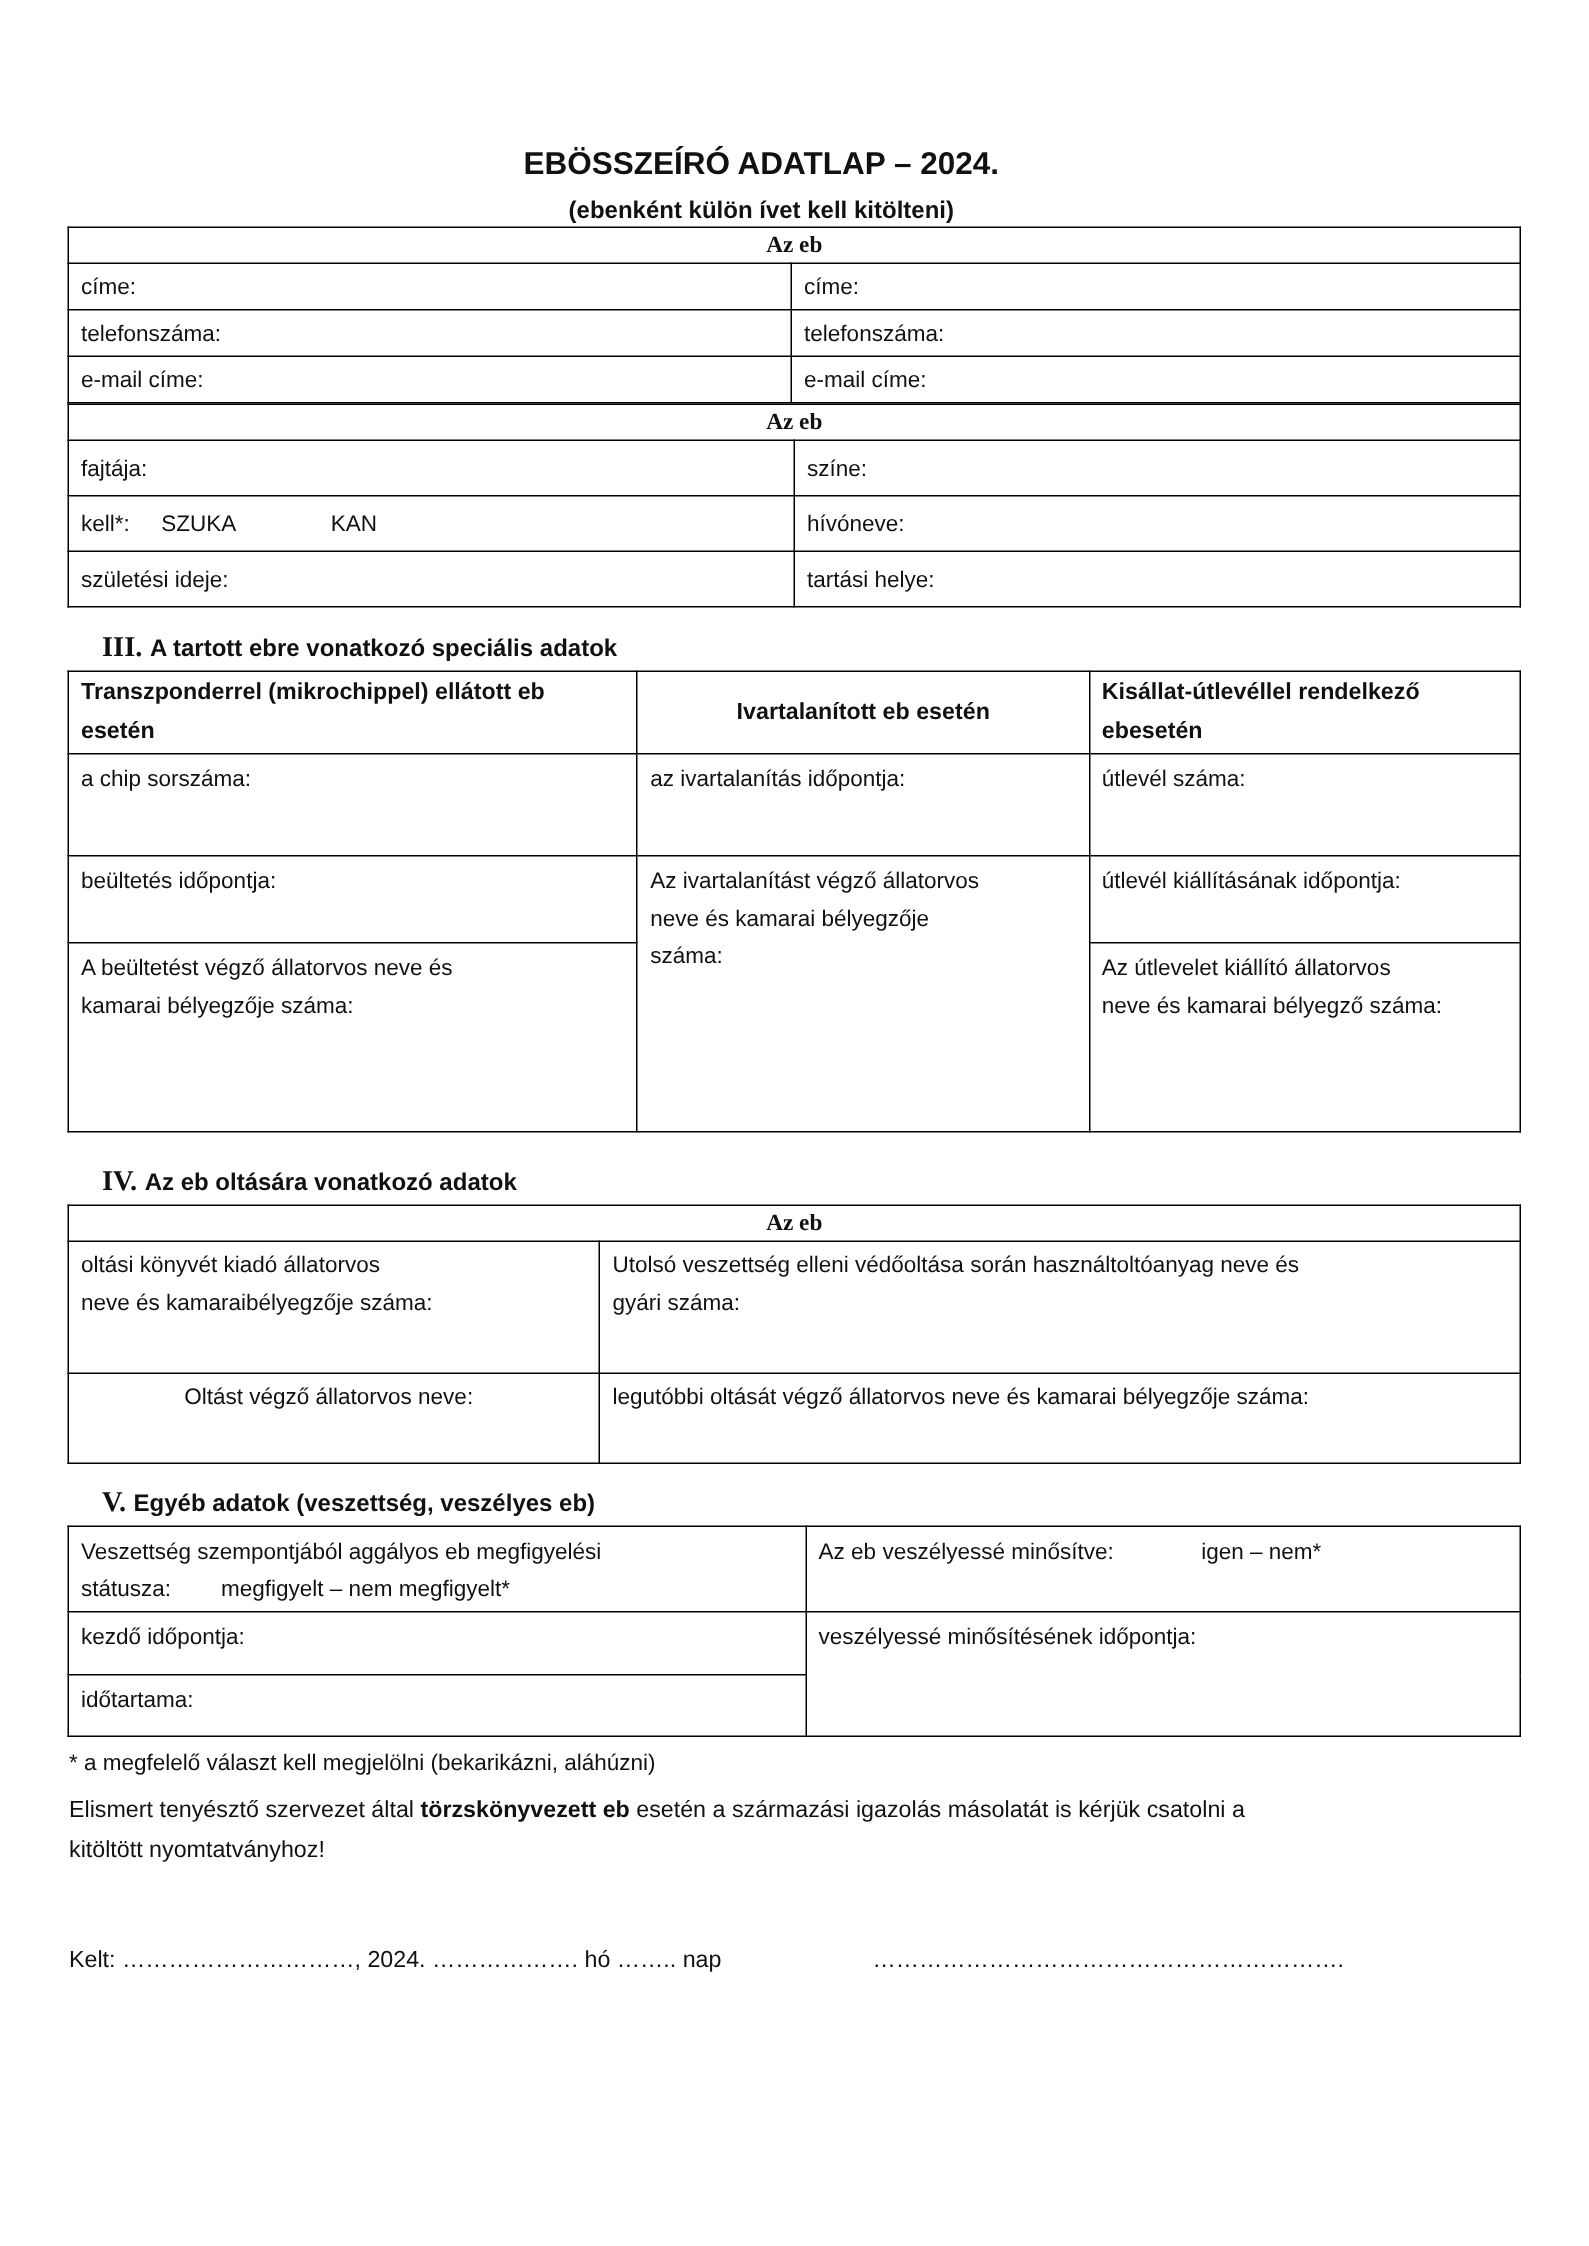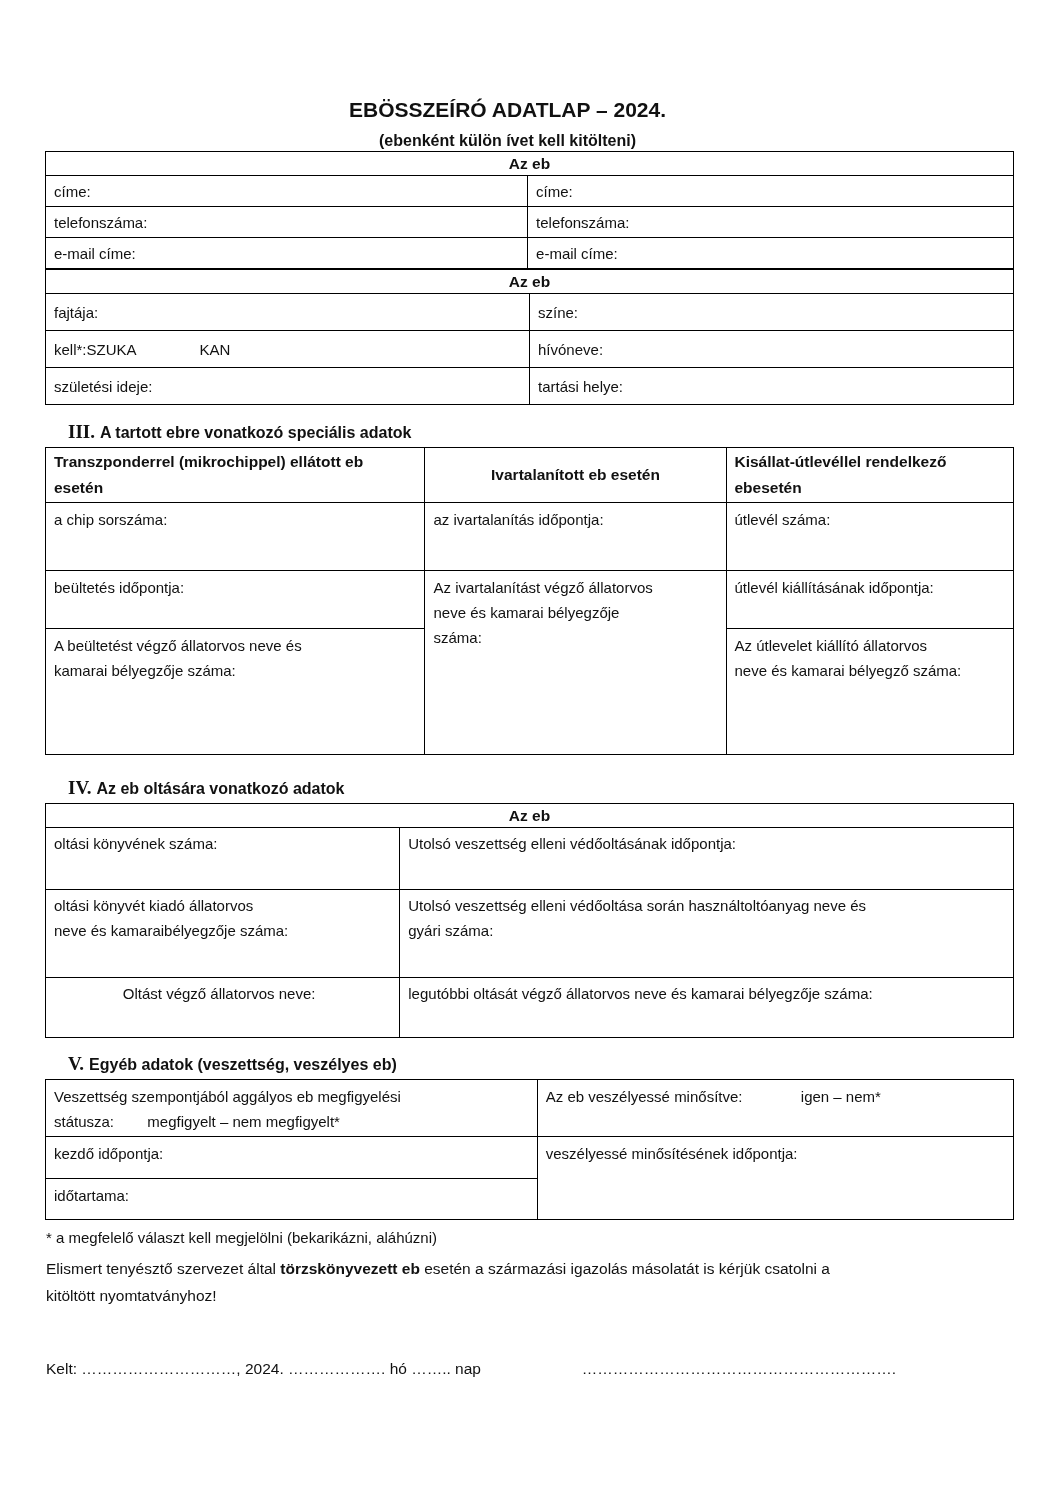--- a/index.html
+++ b/index.html
@@ -34,21 +34,21 @@
   .sec-heading.mt3 { margin-top:22px; }
   .sec-heading.mt4 { margin-top:15px; }
 
   table { width:100%; border-collapse:collapse; table-layout:fixed; }
   td, th {
     border:1.5px solid #000;
     font-size:15px; font-weight:normal;
     padding:2px 8px; text-align:left; vertical-align:middle;
     overflow:hidden;
   }
-  th.az-eb { text-align:center; font-weight:bold; font-size:15.5px; height:24px; padding:1px 8px; }
+  th.az-eb { text-align:center; font-weight:bold; font-size:15.5px; height:24px; padding:1px 8px;font-family:Liberation Serif, serif; }
 
   .t1 td { height:31px; }
   .t2 td { height:37px; }
 
   .pre { white-space:pre-wrap; }
 
   .t3 th { font-size:15.5px; font-weight:bold; line-height:26px; height:46px; padding:1px 8px; white-space:pre-wrap; }
   .t3 th.center { text-align:center; }
   .t3 td { vertical-align:top; padding-top:4px; line-height:25px; }
   .t3 .r1 td { height:68px; }
@@ -59,21 +59,21 @@
   .t4 .r1 td { height:62px; }
   .t4 .r2 td { height:88px; }
   .t4 .r3 td { height:60px; }
   .t4 td.flush { padding-left:1px;text-align:center; }
 
   .t5 td { vertical-align:top; padding-top:4px; line-height:25px; }
   .t5 .r1 td { height:48px; }
   .t5 .r2 td { height:42px; }
   .t5 .r3 td { height:41px; }
 
-  .opt1 { }
+  .opt1 { margin-left:21px; }
   .opt2 { margin-left:63px; }
 
   .note-star { margin:8px 0 0 1px; font-size:15px; line-height:20px; }
   .note-para { margin:7px 0 0 1px; font-size:15.5px; line-height:27px; white-space:pre-wrap; }
 
   .kelt-row { display:flex; margin:50px 0 0 1px; font-size:15.5px; line-height:20px; }
   .kelt-sig { margin-left:auto; margin-right:118px; }
 </style>
 </head>
 <body>
@@ -176,24 +176,20 @@
   </div>
   <table class="t4">
     <colgroup>
         <col style="width:36.6%">
         <col style="width:63.4%">
       </colgroup>
     <tbody>
         <tr>
       <th class="az-eb" colspan="2">Az eb</th>
     </tr>
-    <tr class="r1">
-      <td>oltási könyvének száma:</td>
-      <td>Utolsó veszettség elleni védőoltásának időpontja:</td>
-    </tr>
     <tr class="r2">
       <td class="pre">oltási könyvét kiadó állatorvos
 neve és kamaraibélyegzője száma:</td>
       <td class="pre">Utolsó veszettség elleni védőoltása során használtoltóanyag neve és
 gyári száma:</td>
     </tr>
     <tr class="r3">
       <td class="flush">Oltást végző állatorvos neve:</td>
       <td>legutóbbi oltását végző állatorvos neve és kamarai bélyegzője száma:</td>
     </tr>

